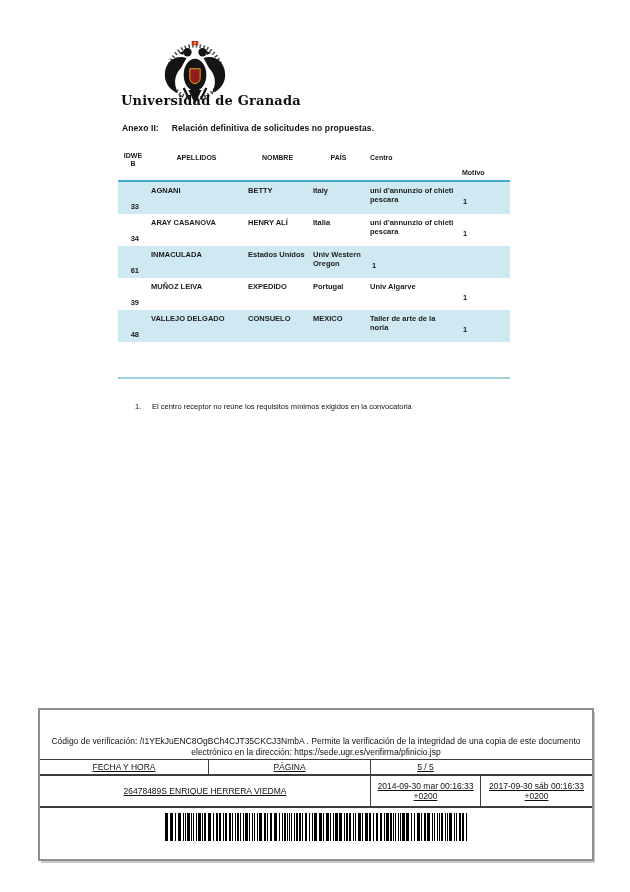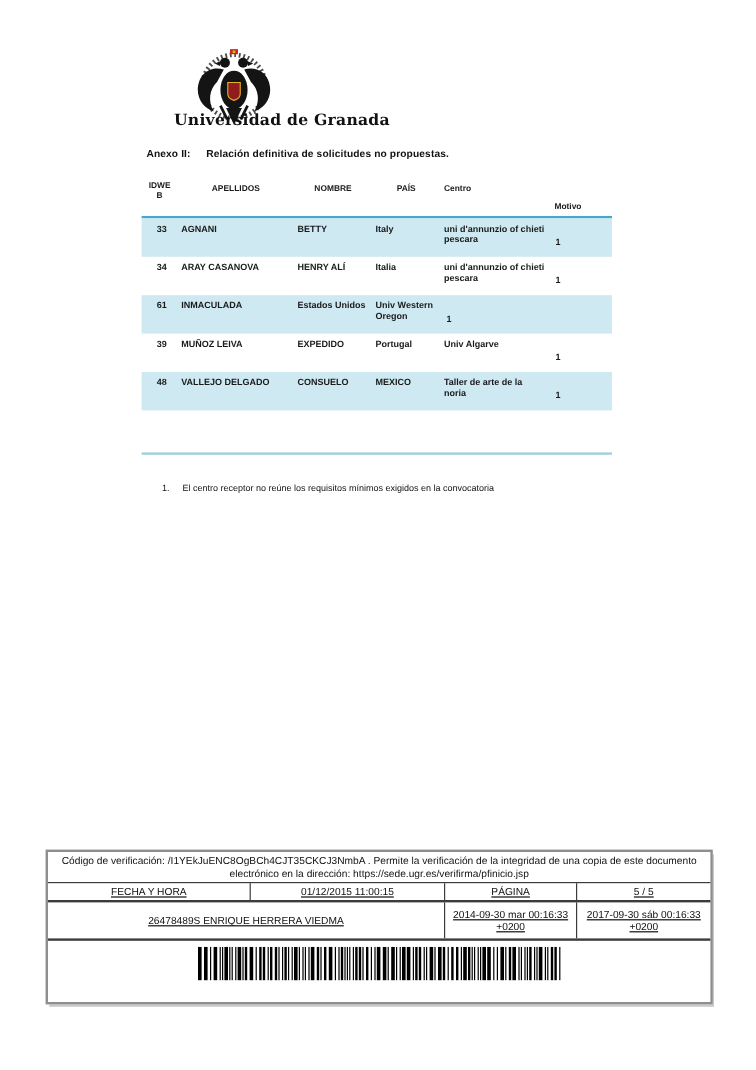--- a/index.html
+++ b/index.html
@@ -4,56 +4,56 @@
 <style>
   html,body { margin:0; padding:0; background:#ffffff; }
   .page {
     position:relative; width:630px; height:892px; background:#fff;
     font-family:"Liberation Sans", sans-serif; color:#1a1a1a; overflow:hidden;
   }
 
   
   .logo { position:absolute; left:156px; top:40px; width:78px; height:66px; }
   .univ-name {
-    position:absolute; left:145px; top:93px; width:200px;
+    position:absolute; left:121px; top:93px; width:200px;
     font-family:"DejaVu Serif", serif; font-weight:700; font-size:13px;
     letter-spacing:0.2px; color:#111;
   }
   .doc-title {
     position:absolute; left:122px; top:123px; font-size:8.5px; font-weight:700;
     color:#111; letter-spacing:0.1px;
   }
   .doc-title .t-label { margin-right:13px; }
 
   
   .table { position:absolute; left:118px; top:148px; width:392px; font-size:7.5px; }
   .tgrid { display:grid; grid-template-columns:30px 97px 65px 57px 91px 52px; }
   .thead { height:32px; border-bottom:2.5px solid var(--line-blue,#45a9cd); font-weight:700; font-size:7px; }
   .th-id     { text-align:center; padding-top:4px; line-height:1.2; }
   .th-center { text-align:center; padding-top:6px; }
   .th-centro { padding:6px 0 0 3px; }
   .th-motivo { align-self:end; padding:0 0 4px 4px; }
   .trow { height:32px; }
   .trow.hl { background:var(--hl,#cfe9f2); }
   .td { padding:4px 4px 0 3px; line-height:1.25;font-weight:bold; }
-  .td-id { text-align:right; padding:4px 9px 0 0; font-weight:700; }
+  .td-id { text-align:right; padding:20px 9px 0 0; font-weight:700; }
   .td-motivo { display:flex; align-items:flex-end; padding:0 0 8px 5px; }
 
   
   .divider { position:absolute; left:118px; top:377px; width:392px; height:2px; background:var(--div,#9fd0e0); }
   .footnote { position:absolute; left:135px; top:402px; font-size:7.5px; display:flex; color:#111; }
   .footnote .fn-num { width:17px; }
 
   
   .verifbox {
     position:absolute; left:38px; top:708px; width:556px; background:#fff;
     border:2px solid #8e8e8e; box-sizing:border-box; font-size:8.5px; color:#111;
     box-shadow:2px 3px 0 -1px #c9c9c9;
   }
-  .v-code { border-bottom:1px solid #3c3c3c; padding:2px 5px; line-height:1.25; text-align:center; }
+  .v-code { border-bottom:1px solid #3c3c3c; padding:2px 5px; line-height:1.25; text-align:center;margin-top:24px; }
   .v-grid4 { display:grid; grid-template-columns:168px 162px 110px 1fr; border-bottom:2px solid #3c3c3c; }
   .v-grid4 .vc { height:14px; }
   .v-grid3 { display:grid; grid-template-columns:330px 110px 1fr; }
   .v-grid3.labels .vc { height:13px; }
   .v-grid3.labels { border-bottom:1px solid #3c3c3c; }
   .v-grid3.vals { border-bottom:2px solid #3c3c3c; }
   .v-grid3.vals .vc { min-height:30px; line-height:1.2; padding:1px 2px; }
   .vc { display:flex; align-items:center; justify-content:center; text-align:center; box-sizing:border-box;text-decoration:underline; }
   .vc.bl { border-left:1px solid #3c3c3c; }
   .v-barcode { height:46px; padding-top:5px; text-align:center; }
@@ -147,21 +147,20 @@
   <div class="divider"></div>
   <div class="footnote">
     <span class="fn-num">1.</span>
     <span>El centro receptor no reúne los requisitos mínimos exigidos en la convocatoria</span>
   </div>
 
   <div class="verifbox">
     <div class="v-code">Código de verificación: /I1YEkJuENC8OgBCh4CJT35CKCJ3NmbA . Permite la verificación de la integridad de una copia de este documento electrónico en la dirección: https://sede.ugr.es/verifirma/pfinicio.jsp</div>
     <div class="v-grid4">
       <div class="vc">FECHA Y HORA</div>
-      <div class="vc bl">01/12/2015 11:00:15</div>
       <div class="vc bl">PÁGINA</div>
       <div class="vc bl">5 / 5</div>
     </div>
     <div class="v-grid3 vals">
       <div class="vc">26478489S ENRIQUE HERRERA VIEDMA</div>
       <div class="vc bl">2014-09-30 mar 00:16:33 +0200</div>
       <div class="vc bl">2017-09-30 sáb 00:16:33 +0200</div>
     </div>
     <div class="v-barcode">
       <div id="barcode-bars"><i style="width:3px;margin-right:2px"></i><i style="width:3px;margin-right:2px"></i><i style="width:1px;margin-right:2px"></i><i style="width:3px;margin-right:2px"></i><i style="width:1px;margin-right:1px"></i><i style="width:1px;margin-right:1px"></i><i style="width:3px;margin-right:1px"></i><i style="width:1px;margin-right:1px"></i><i style="width:1px;margin-right:2px"></i><i style="width:1px;margin-right:1px"></i><i style="width:3px;margin-right:1px"></i><i style="width:1px;margin-right:1px"></i><i style="width:2px;margin-right:2px"></i><i style="width:3px;margin-right:2px"></i><i style="width:1px;margin-right:2px"></i><i style="width:2px;margin-right:1px"></i><i style="width:2px;margin-right:2px"></i><i style="width:1px;margin-right:1px"></i><i style="width:2px;margin-right:2px"></i><i style="width:2px;margin-right:1px"></i><i style="width:1px;margin-right:2px"></i><i style="width:1px;margin-right:1px"></i><i style="width:2px;margin-right:1px"></i><i style="width:1px;margin-right:2px"></i><i style="width:1px;margin-right:1px"></i><i style="width:3px;margin-right:1px"></i><i style="width:1px;margin-right:2px"></i><i style="width:1px;margin-right:1px"></i><i style="width:1px;margin-right:2px"></i><i style="width:1px;margin-right:1px"></i><i style="width:3px;margin-right:2px"></i><i style="width:2px;margin-right:1px"></i><i style="width:1px;margin-right:2px"></i><i style="width:2px;margin-right:2px"></i><i style="width:3px;margin-right:2px"></i><i style="width:1px;margin-right:2px"></i><i style="width:1px;margin-right:1px"></i><i style="width:2px;margin-right:1px"></i><i style="width:1px;margin-right:1px"></i><i style="width:1px;margin-right:1px"></i><i style="width:1px;margin-right:2px"></i><i style="width:1px;margin-right:1px"></i><i style="width:2px;margin-right:1px"></i><i style="width:2px;margin-right:1px"></i><i style="width:1px;margin-right:2px"></i><i style="width:2px;margin-right:2px"></i><i style="width:1px;margin-right:2px"></i><i style="width:1px;margin-right:1px"></i><i style="width:3px;margin-right:2px"></i><i style="width:3px;margin-right:1px"></i><i style="width:1px;margin-right:2px"></i><i style="width:3px;margin-right:1px"></i><i style="width:1px;margin-right:2px"></i><i style="width:1px;margin-right:1px"></i><i style="width:3px;margin-right:1px"></i><i style="width:3px;margin-right:2px"></i><i style="width:1px;margin-right:1px"></i><i style="width:2px;margin-right:1px"></i><i style="width:2px;margin-right:2px"></i><i style="width:1px;margin-right:1px"></i><i style="width:1px;margin-right:2px"></i><i style="width:3px;margin-right:1px"></i><i style="width:1px;margin-right:2px"></i><i style="width:3px;margin-right:1px"></i><i style="width:2px;margin-right:2px"></i><i style="width:1px;margin-right:2px"></i><i style="width:2px;margin-right:2px"></i><i style="width:2px;margin-right:2px"></i><i style="width:1px;margin-right:1px"></i><i style="width:3px;margin-right:1px"></i><i style="width:2px;margin-right:1px"></i><i style="width:1px;margin-right:1px"></i><i style="width:1px;margin-right:2px"></i><i style="width:1px;margin-right:1px"></i><i style="width:1px;margin-right:1px"></i><i style="width:3px;margin-right:1px"></i><i style="width:3px;margin-right:2px"></i><i style="width:1px;margin-right:2px"></i><i style="width:1px;margin-right:2px"></i><i style="width:3px;margin-right:1px"></i><i style="width:1px;margin-right:2px"></i><i style="width:2px;margin-right:1px"></i><i style="width:3px;margin-right:2px"></i><i style="width:1px;margin-right:1px"></i><i style="width:1px;margin-right:2px"></i><i style="width:1px;margin-right:1px"></i><i style="width:1px;margin-right:1px"></i><i style="width:2px;margin-right:2px"></i><i style="width:1px;margin-right:1px"></i><i style="width:1px;margin-right:1px"></i><i style="width:3px;margin-right:2px"></i><i style="width:1px;margin-right:1px"></i><i style="width:1px;margin-right:2px"></i><i style="width:2px;margin-right:1px"></i><i style="width:2px;margin-right:2px"></i><i style="width:1px;margin-right:1px"></i></div>

